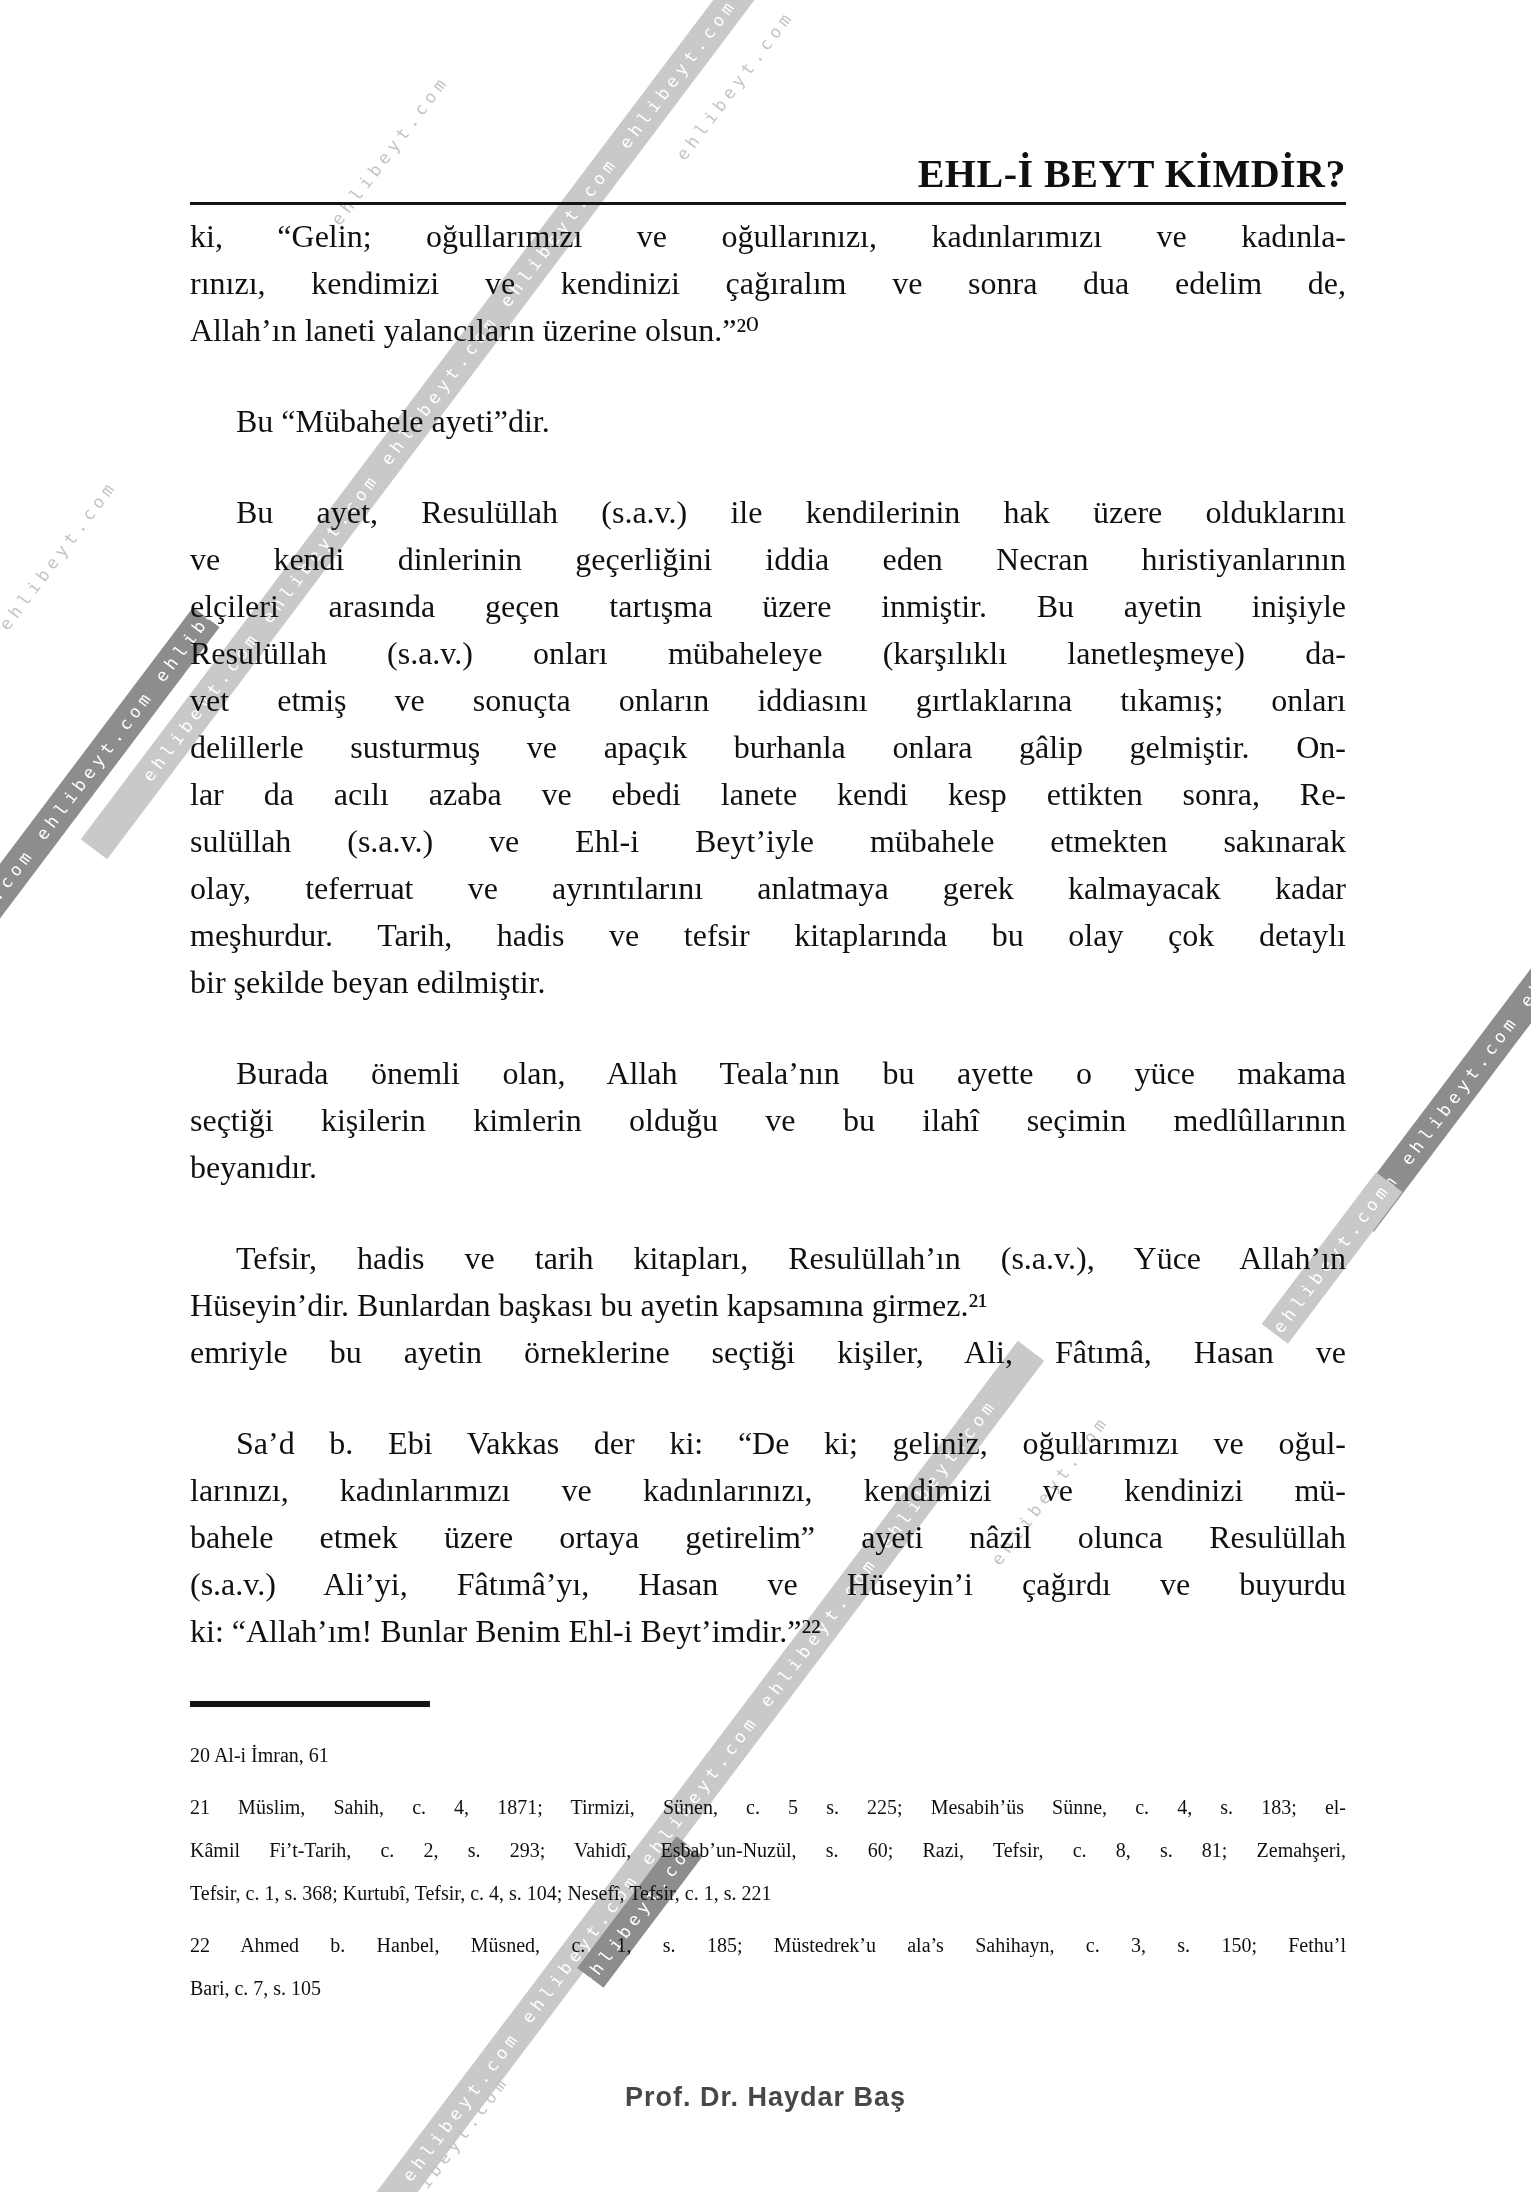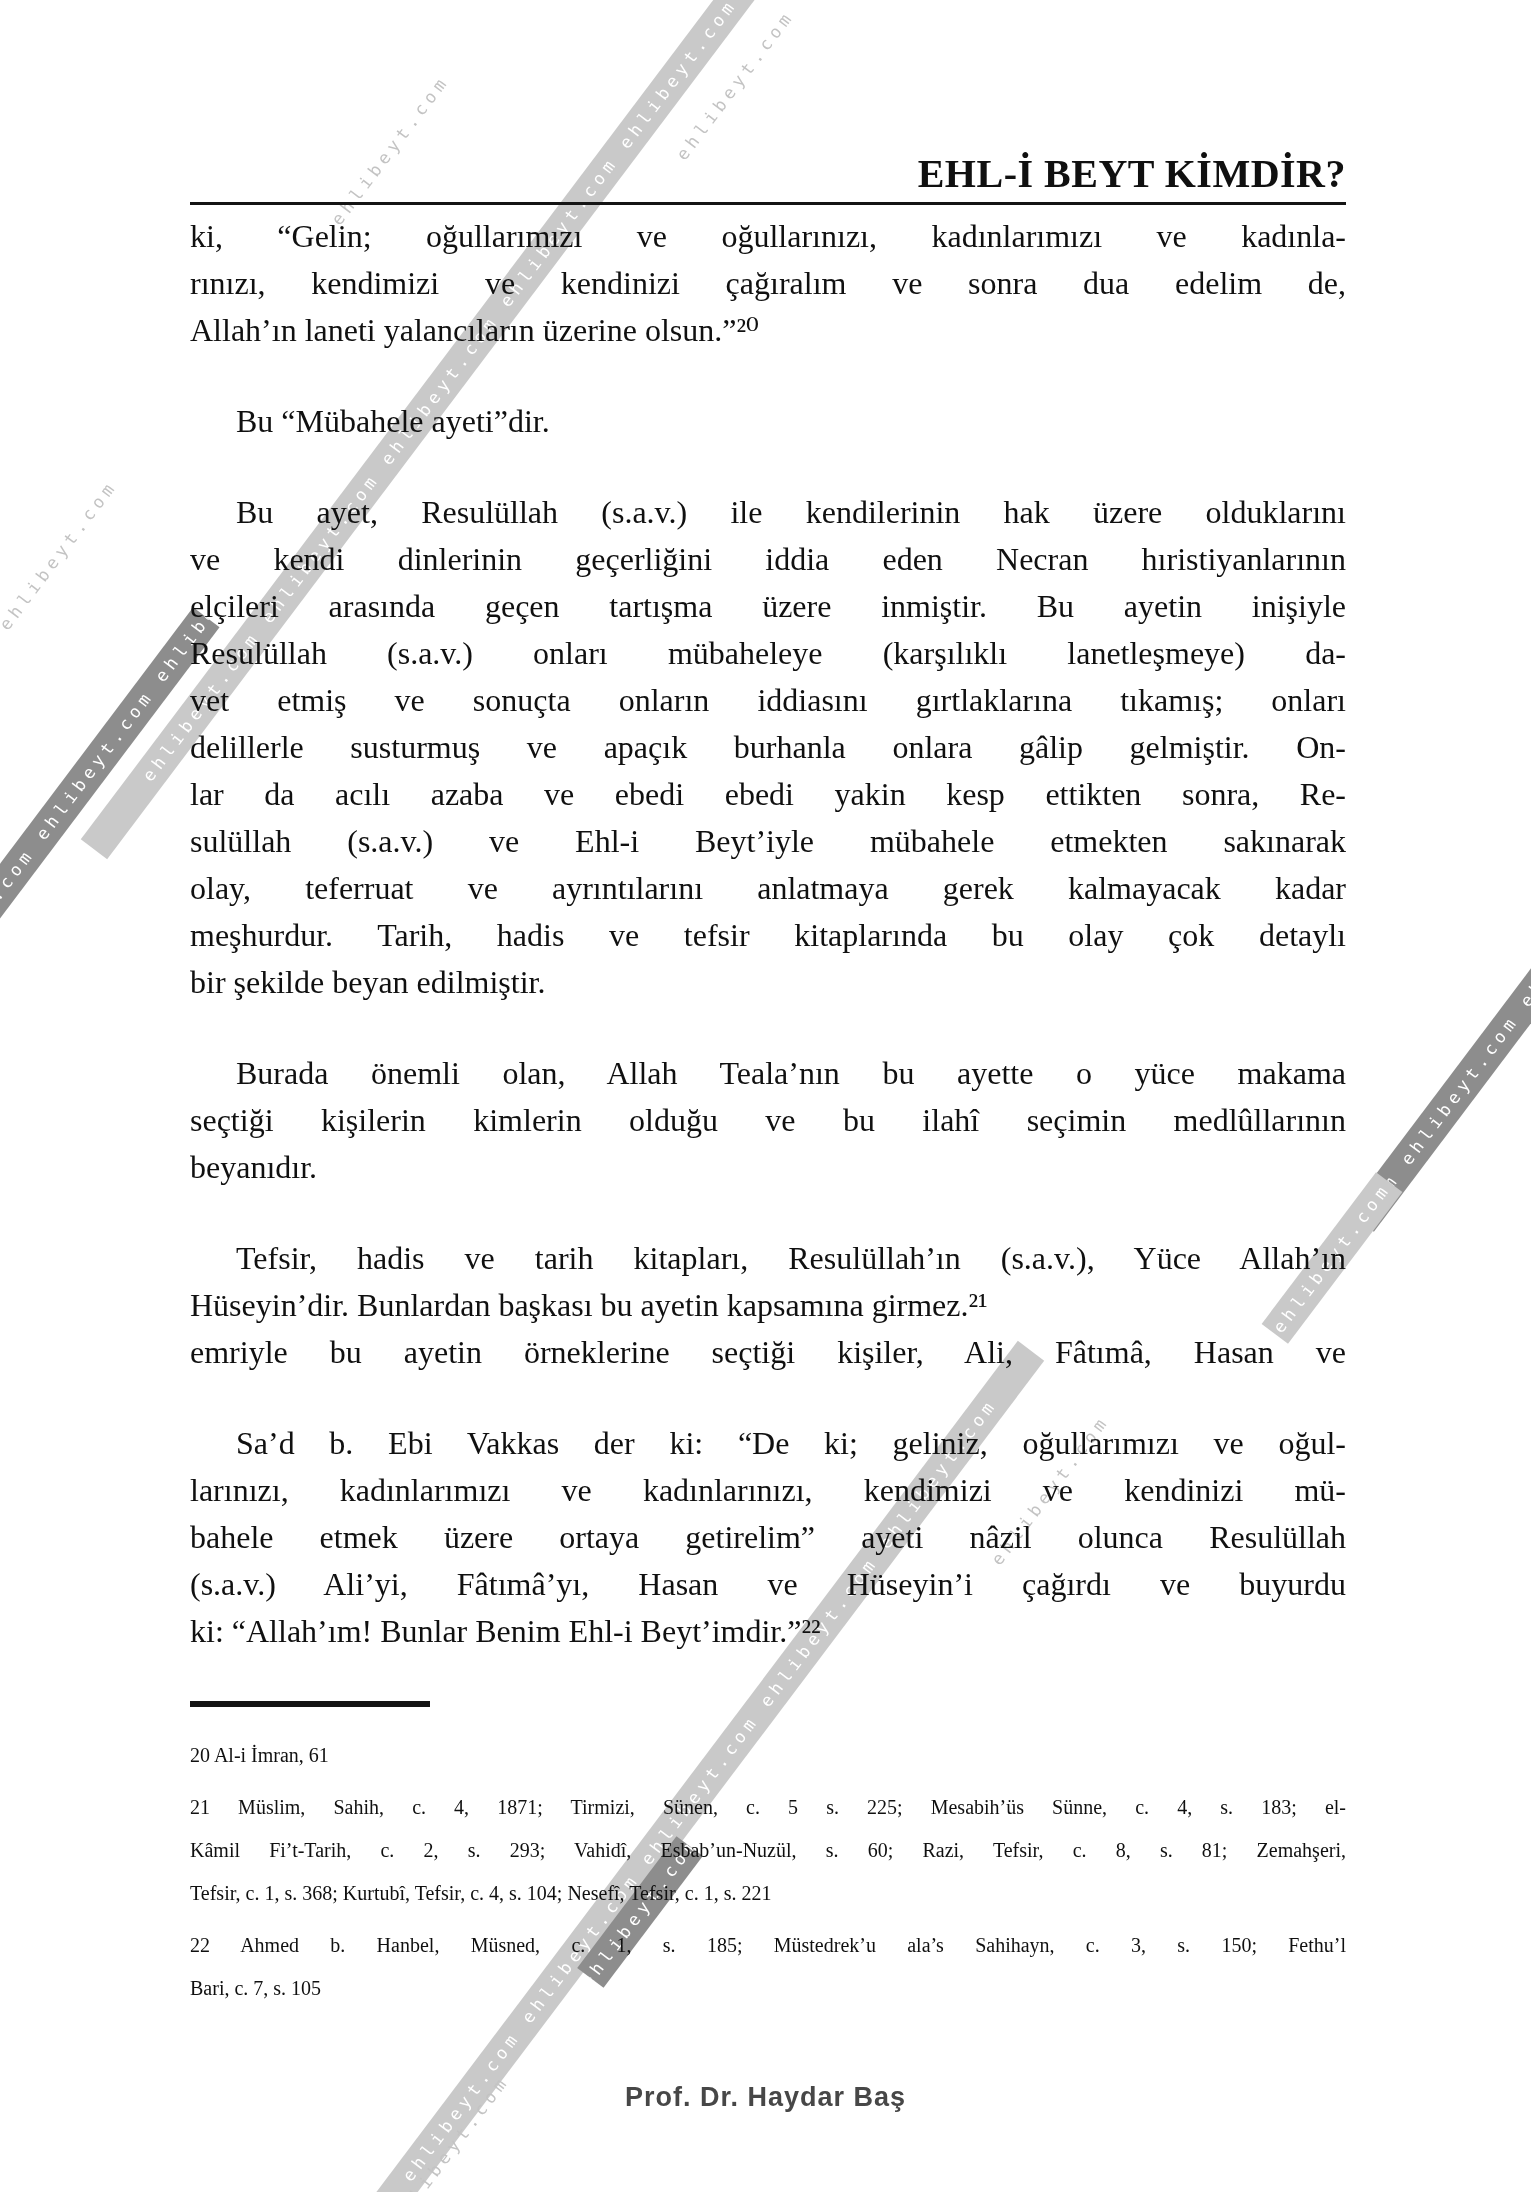--- a/index.html
+++ b/index.html
@@ -65,21 +65,21 @@
         <div class="para indent">
           <div class="line last">Bu “Mübahele ayeti”dir.</div>
         </div>
         <div class="para indent">
           <div class="line">Bu ayet, Resulüllah (s.a.v.) ile kendilerinin hak üzere olduklarını</div>
           <div class="line">ve kendi dinlerinin geçerliğini iddia eden Necran hıristiyanlarının</div>
           <div class="line">elçileri arasında geçen tartışma üzere inmiştir. Bu ayetin inişiyle</div>
           <div class="line">Resulüllah (s.a.v.) onları mübaheleye (karşılıklı lanetleşmeye) da-</div>
           <div class="line">vet etmiş ve sonuçta onların iddiasını gırtlaklarına tıkamış; onları</div>
           <div class="line">delillerle susturmuş ve apaçık burhanla onlara gâlip gelmiştir. On-</div>
-          <div class="line">lar da acılı azaba ve ebedi ebedi yakin kesp ettikten sonra, Re-</div>
+          <div class="line">lar da acılı azaba ve ebedi lanete kendi kesp ettikten sonra, Re-</div>
           <div class="line">sulüllah (s.a.v.) ve Ehl-i Beyt’iyle mübahele etmekten sakınarak</div>
           <div class="line">olay, teferruat ve ayrıntılarını anlatmaya gerek kalmayacak kadar</div>
           <div class="line">meşhurdur. Tarih, hadis ve tefsir kitaplarında bu olay çok detaylı</div>
           <div class="line last">bir şekilde beyan edilmiştir.</div>
         </div>
         <div class="para indent">
           <div class="line">Burada önemli olan, Allah Teala’nın bu ayette o yüce makama</div>
           <div class="line">seçtiği kişilerin kimlerin olduğu ve bu ilahî seçimin medlûllarının</div>
           <div class="line last">beyanıdır.</div>
         </div>

